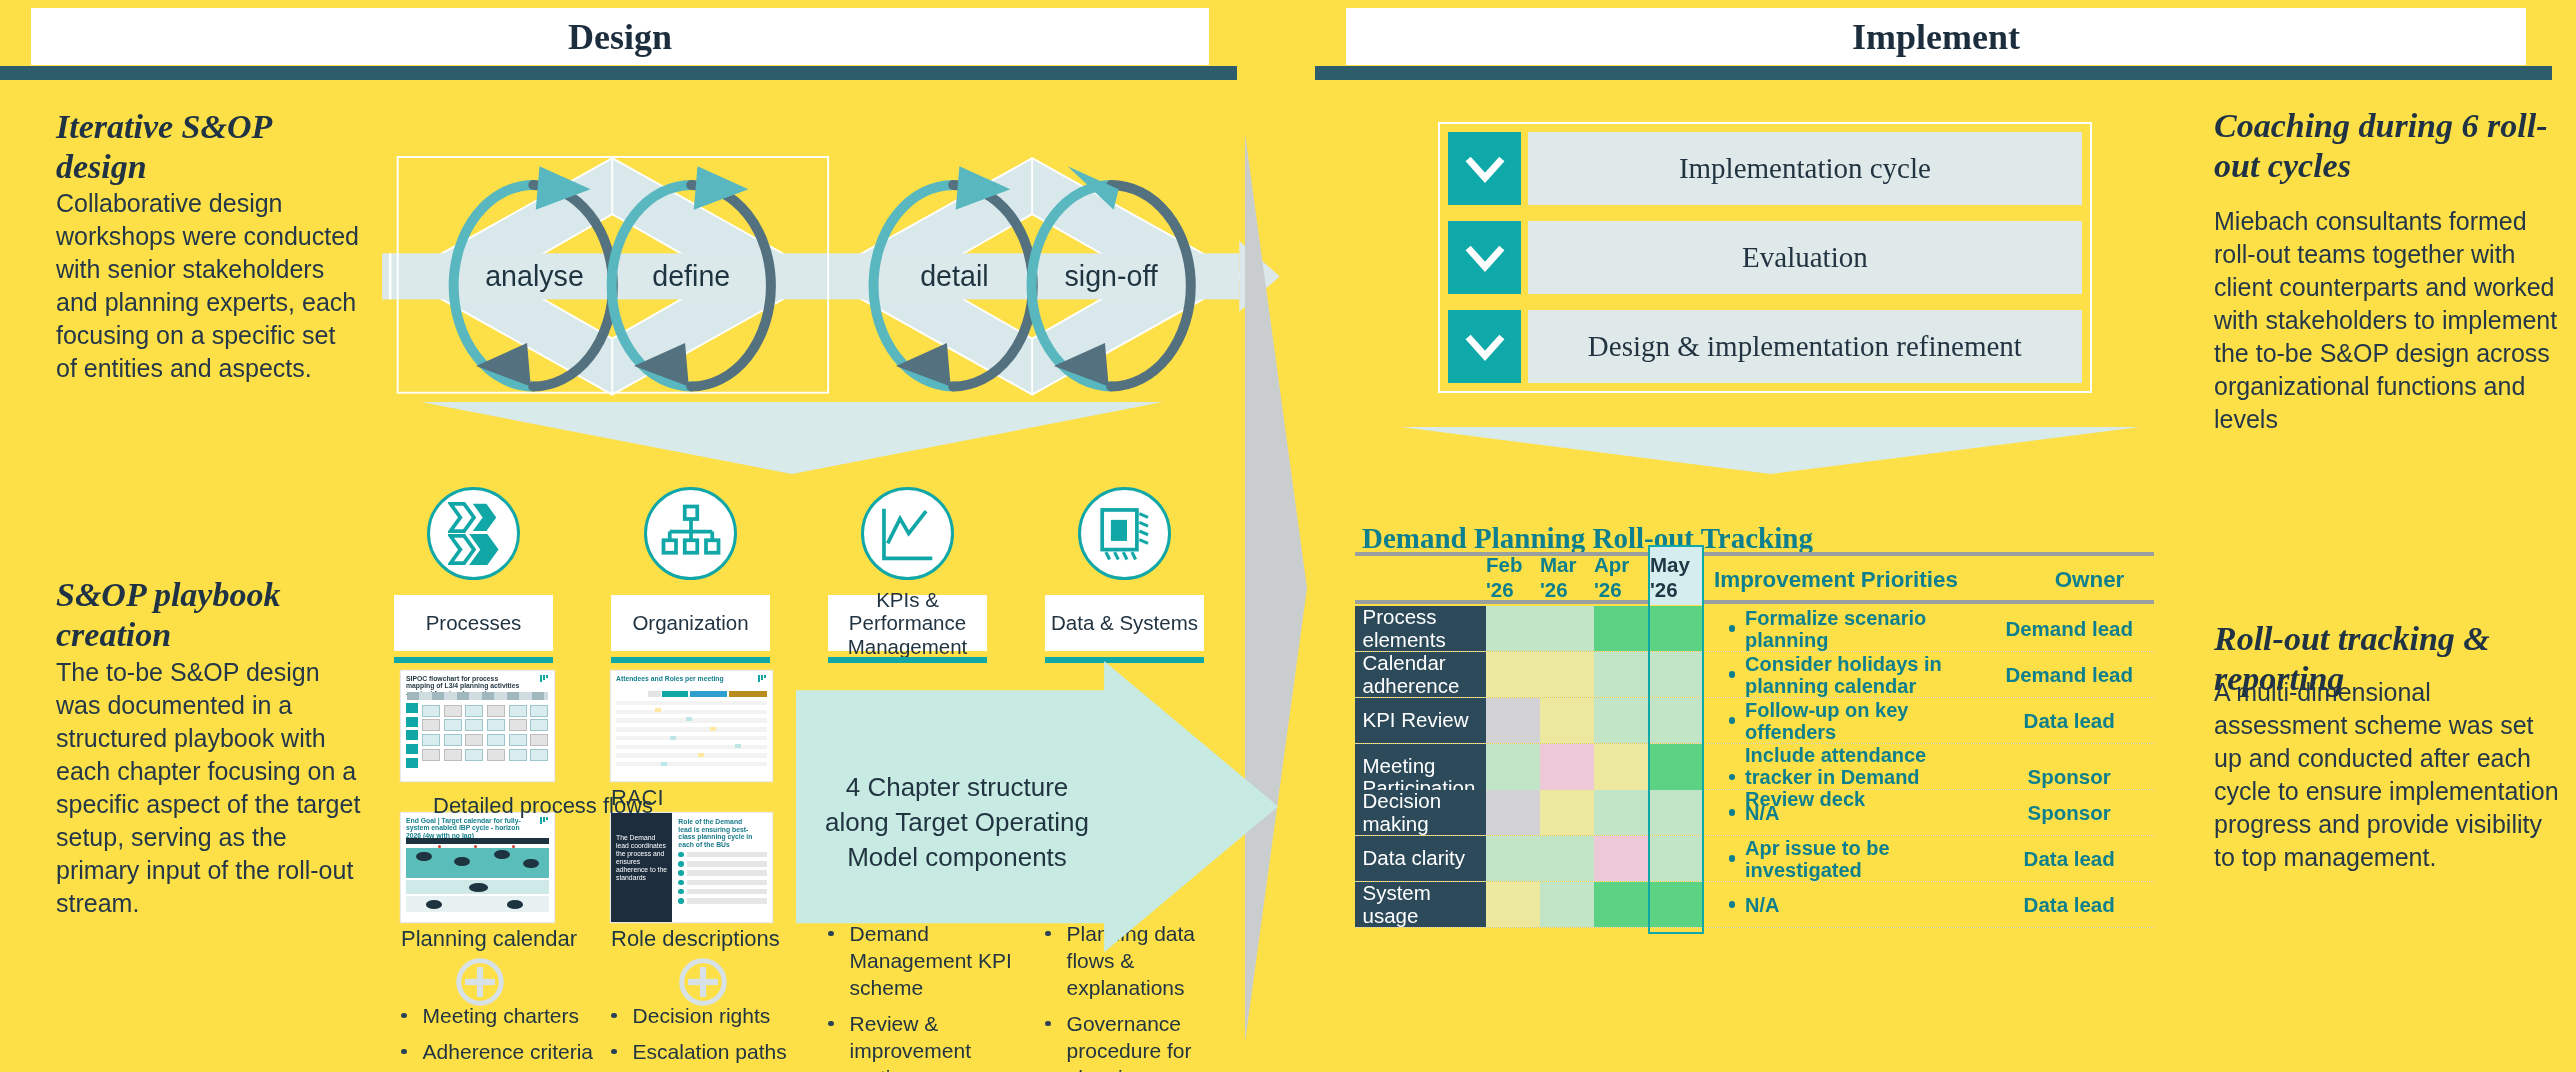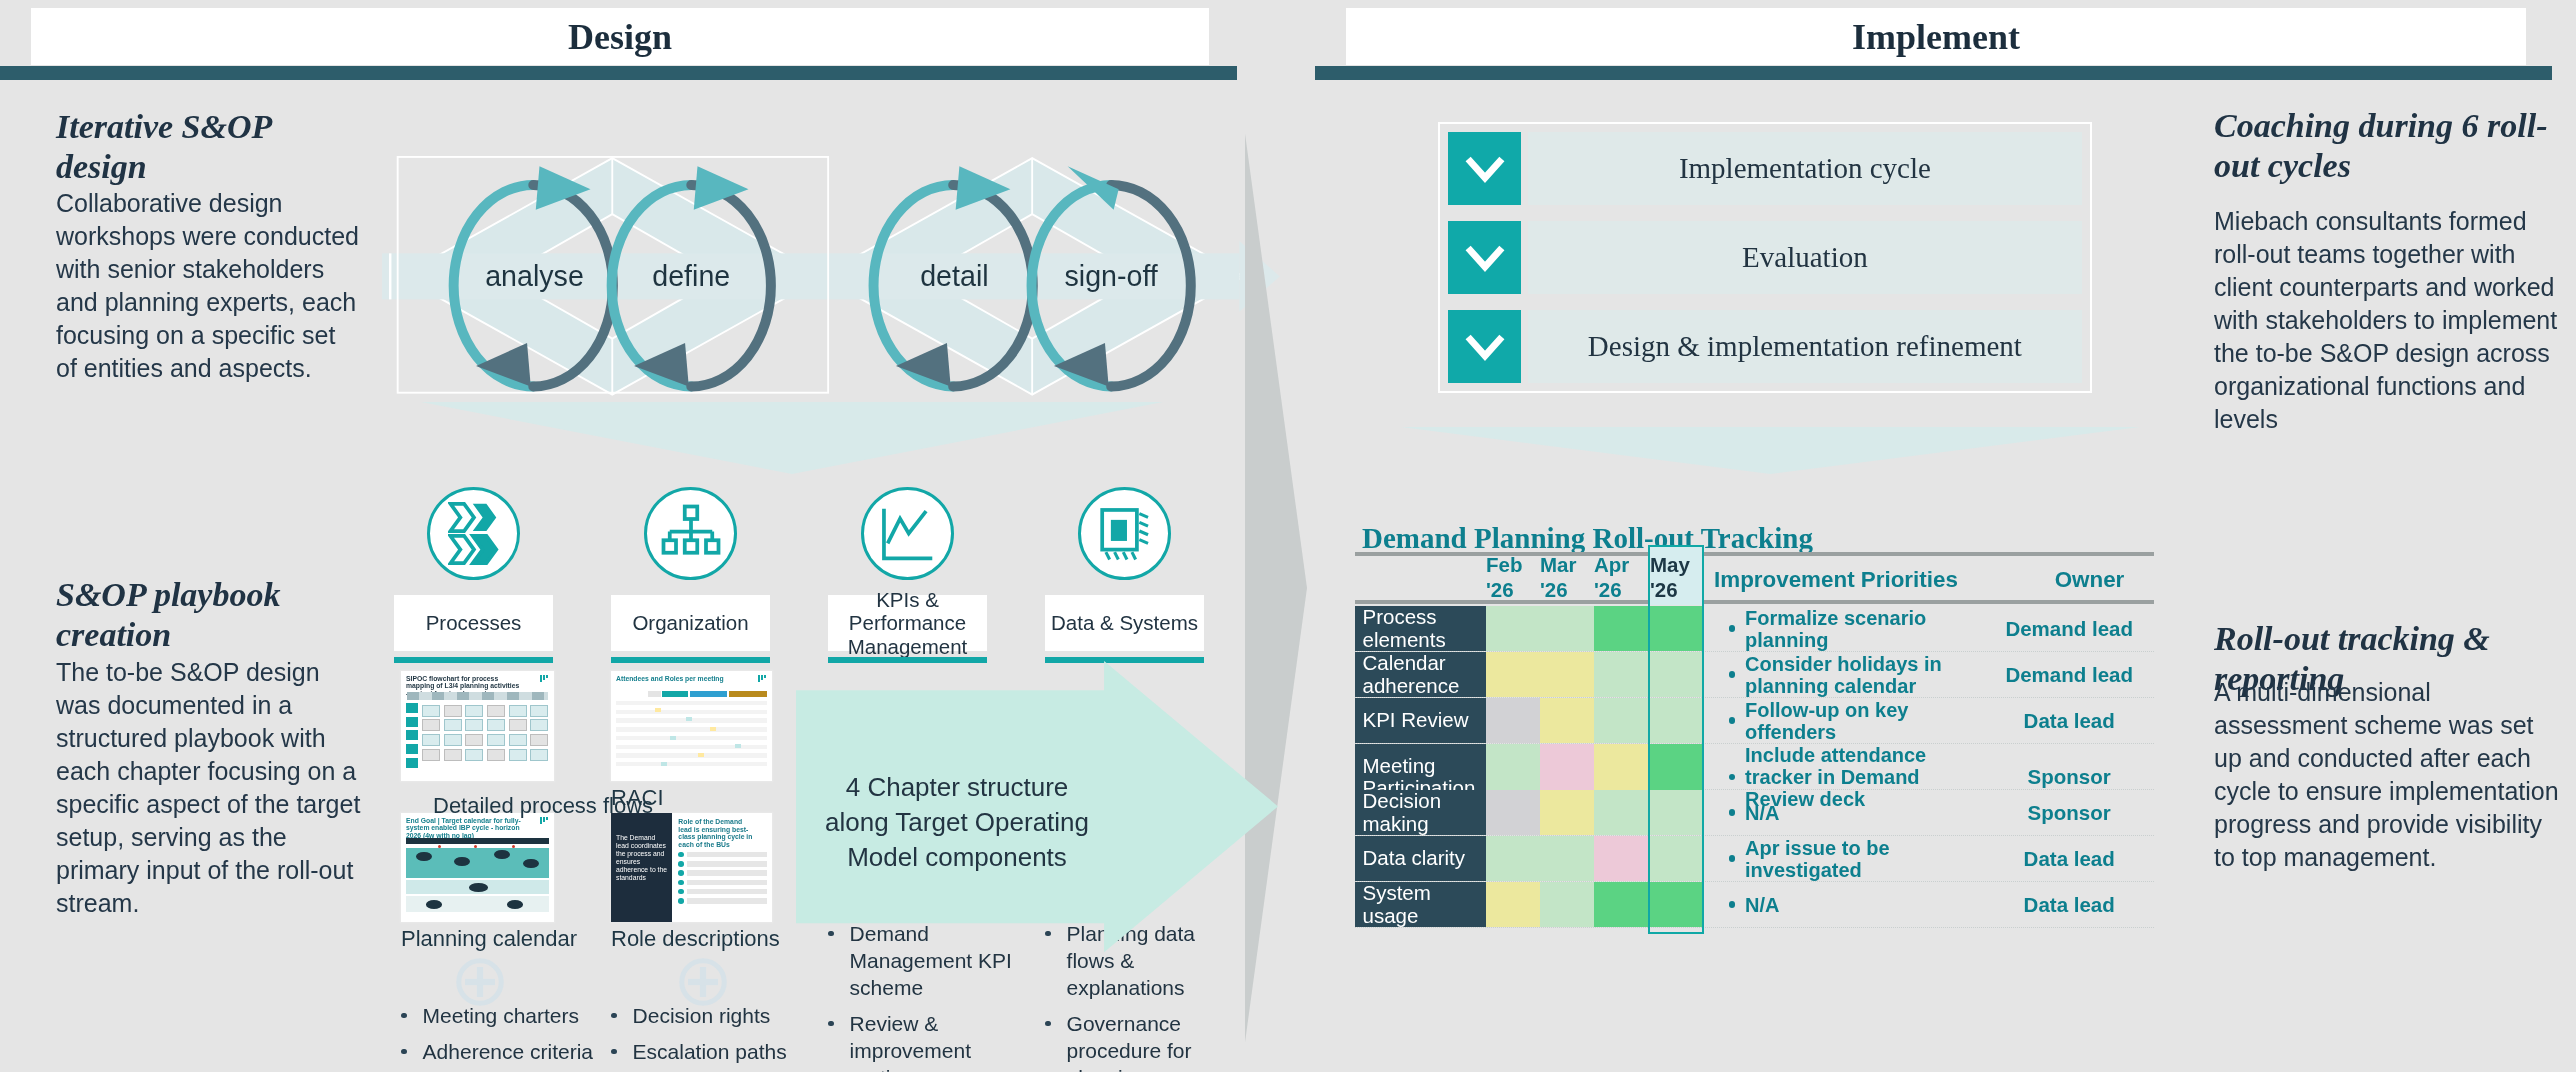--- a/index.html
+++ b/index.html
@@ -1,16 +1,16 @@
 <!DOCTYPE html>
 <html style="font-size:10px"><head>
 <meta charset="utf-8">
 <style>
   html,body{margin:0;padding:0;background:#000;}
-  #stage{position:relative;width:2576px;height:1073px;background:#e5e5e5;overflow:hidden;
+  #stage{position:relative;width:2576px;height:1073px;background:#fde047;overflow:hidden;
          font-family:"Liberation Sans",sans-serif;color:#223442;}
   .abs{position:absolute;}
   
   .hdr-bar{position:absolute;top:8px;height:57px;background:#fff;display:flex;align-items:center;justify-content:center;}
   .hdr-bar span{font-family:"Liberation Serif",serif;font-weight:bold;font-size:36px;color:#1c2e3d;}
   .hdr-ul{position:absolute;top:66px;height:13.7px;background:#2d5d6b;}
   
   .sec-title{position:absolute;font-family:"Liberation Serif",serif;font-style:italic;font-weight:bold;
              font-size:34px;line-height:40px;color:#203344;margin:0;}
   .sec-body{position:absolute;font-size:25px;line-height:33px;color:#243748;margin:0;}

